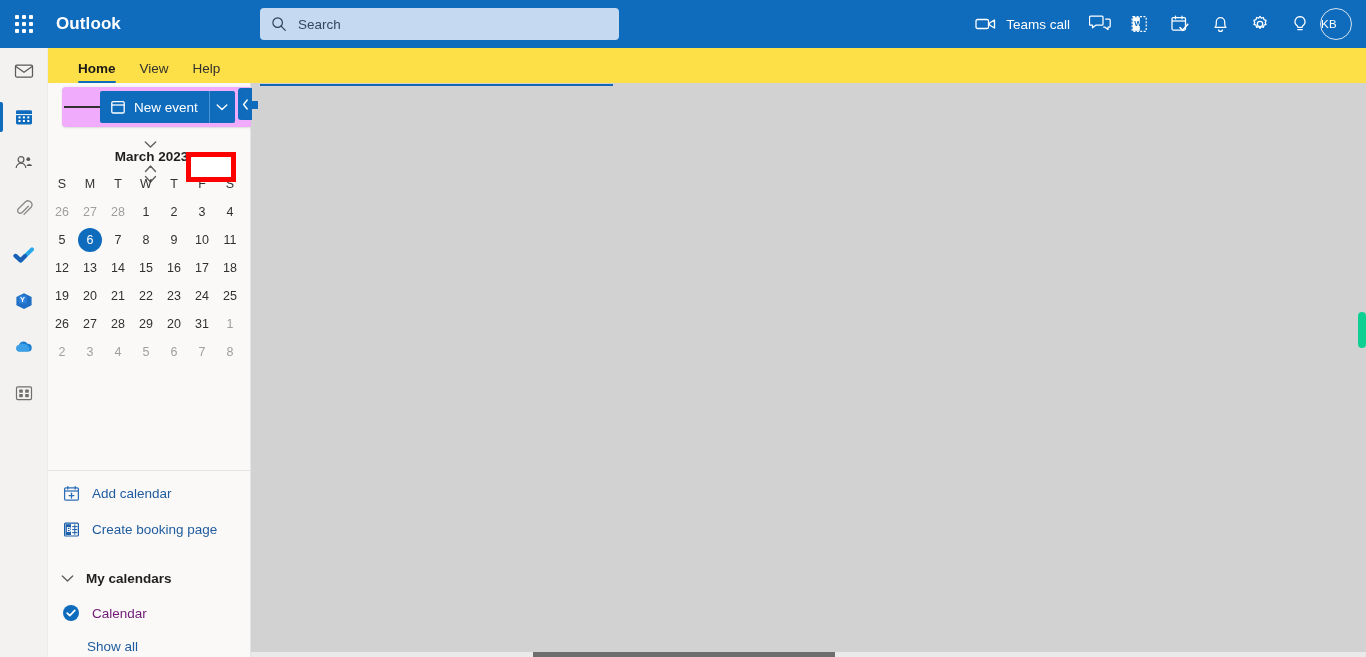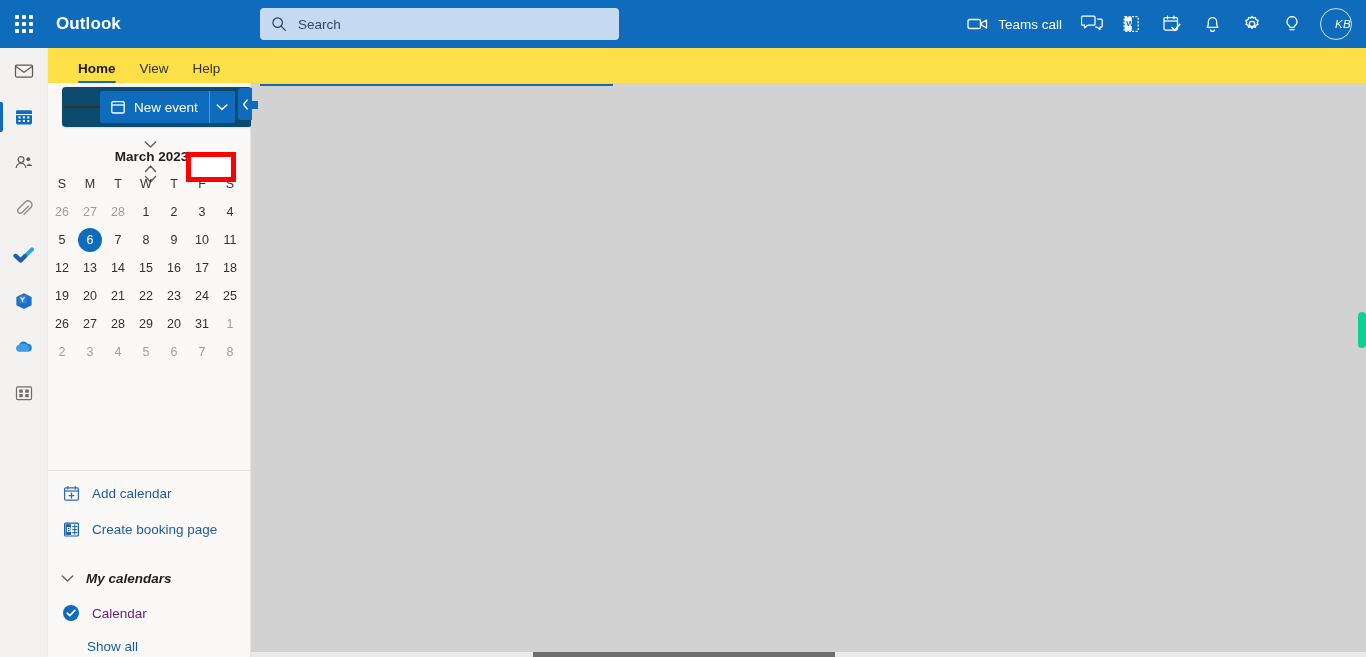--- a/index.html
+++ b/index.html
@@ -39,22 +39,22 @@
     display: flex; align-items: center; padding-right: 8px;
   }
   .teamscall { display: flex; align-items: center; height: 48px; padding: 0 10px; cursor: pointer; }
   .teamscall .lbl { color: #fff; font-size: 13.5px; margin-left: 9px; }
   .ticon {
     width: 40px; height: 48px; display: flex; align-items: center; justify-content: center;
     cursor: pointer;
   }
   .avatar {
     width: 32px; height: 32px; border-radius: 50%; border: 1.5px solid #d6e3f3;
-    color: #ffffff; font-size: 11.5px; display: flex; align-items: center; justify-content: flex-end;
-    margin-left: 8px; margin-right: 6px; cursor: pointer; letter-spacing: .3px; font-style: italic;
+    color: #ffffff; font-size: 11.5px; display: flex; align-items: center; justify-content: flex-start;
+    margin-right: 6px; cursor: pointer; letter-spacing: .3px;
   }
 
   
   .rail {
     position: absolute; left: 0; top: 48px; width: 48px; height: 609px;
     background: #f3f2f1; border-right: 1px solid #edebe9;
   }
   .rail-item {
     position: relative; width: 48px; height: 46px;
     display: flex; align-items: center; justify-content: center; cursor: pointer;
@@ -79,21 +79,21 @@
     background: #0f6cbd; border-radius: 2px;
   }
 
   
   .sidebar {
     position: absolute; left: 48px; top: 83px; width: 203px; height: 574px;
     background: #faf9f8; border-right: 1px solid #e6e4e2;
   }
   .toolbar-card {
     position: absolute; left: 14px; top: 4px; width: 190px; height: 40px;
-    background: #0c4a6e; border-radius: 4px; box-shadow: 0 .6px 1.8px rgba(0,0,0,.12);
+    background: #f0abfc; border-radius: 4px; box-shadow: 0 .6px 1.8px rgba(0,0,0,.12);
     display: flex; align-items: center;
   }
   .hamburger {
     width: 36px; height: 34px; display: flex; align-items: center; justify-content: center;
     cursor: pointer; margin-left: 2px;
   }
   .hamburger span { display: block; width: 17px; height: 1.6px; background: #323130; margin: 2.6px 0; }
   .newevent {
     height: 32px; background: #0f6cbd; color: #ffffff; display: flex; align-items: center;
     padding: 0 11px 0 10px; cursor: pointer; font-size: 13.5px;
@@ -138,21 +138,21 @@
 
   .divider { position: absolute; left: 0; width: 203px; height: 1px; background: #e6e4e2; }
 
   .side-link {
     display: flex; align-items: center; height: 36px; padding-left: 14px; cursor: pointer;
   }
   .side-link .txt { font-size: 13.5px; color: #1e5b9e; margin-left: 12px; }
   .side-link .ic { width: 18px; height: 18px; display: flex; align-items: center; justify-content: center; }
 
   .group-head {
-    display: flex; align-items: center; height: 34px; padding-left: 8px; cursor: pointer; font-style: italic;
+    display: flex; align-items: center; height: 34px; padding-left: 8px; cursor: pointer;
   }
   .group-head .txt { font-size: 13.5px; font-weight: bold; color: #201f1e; margin-left: 8px; }
   .cal-item { display: flex; align-items: center; height: 36px; padding-left: 14px; cursor: pointer; }
   .cal-item .txt { font-size: 13.5px; color: #701a75; margin-left: 12px; }
   .showall { padding-left: 39px; font-size: 13.5px; color: #1e5b9e; cursor: pointer; height: 30px; display: flex; align-items: center; }
 
   
   .main {
     position: absolute; left: 251px; top: 83px; width: 1115px; height: 574px;
     background: #d2d2d2;

